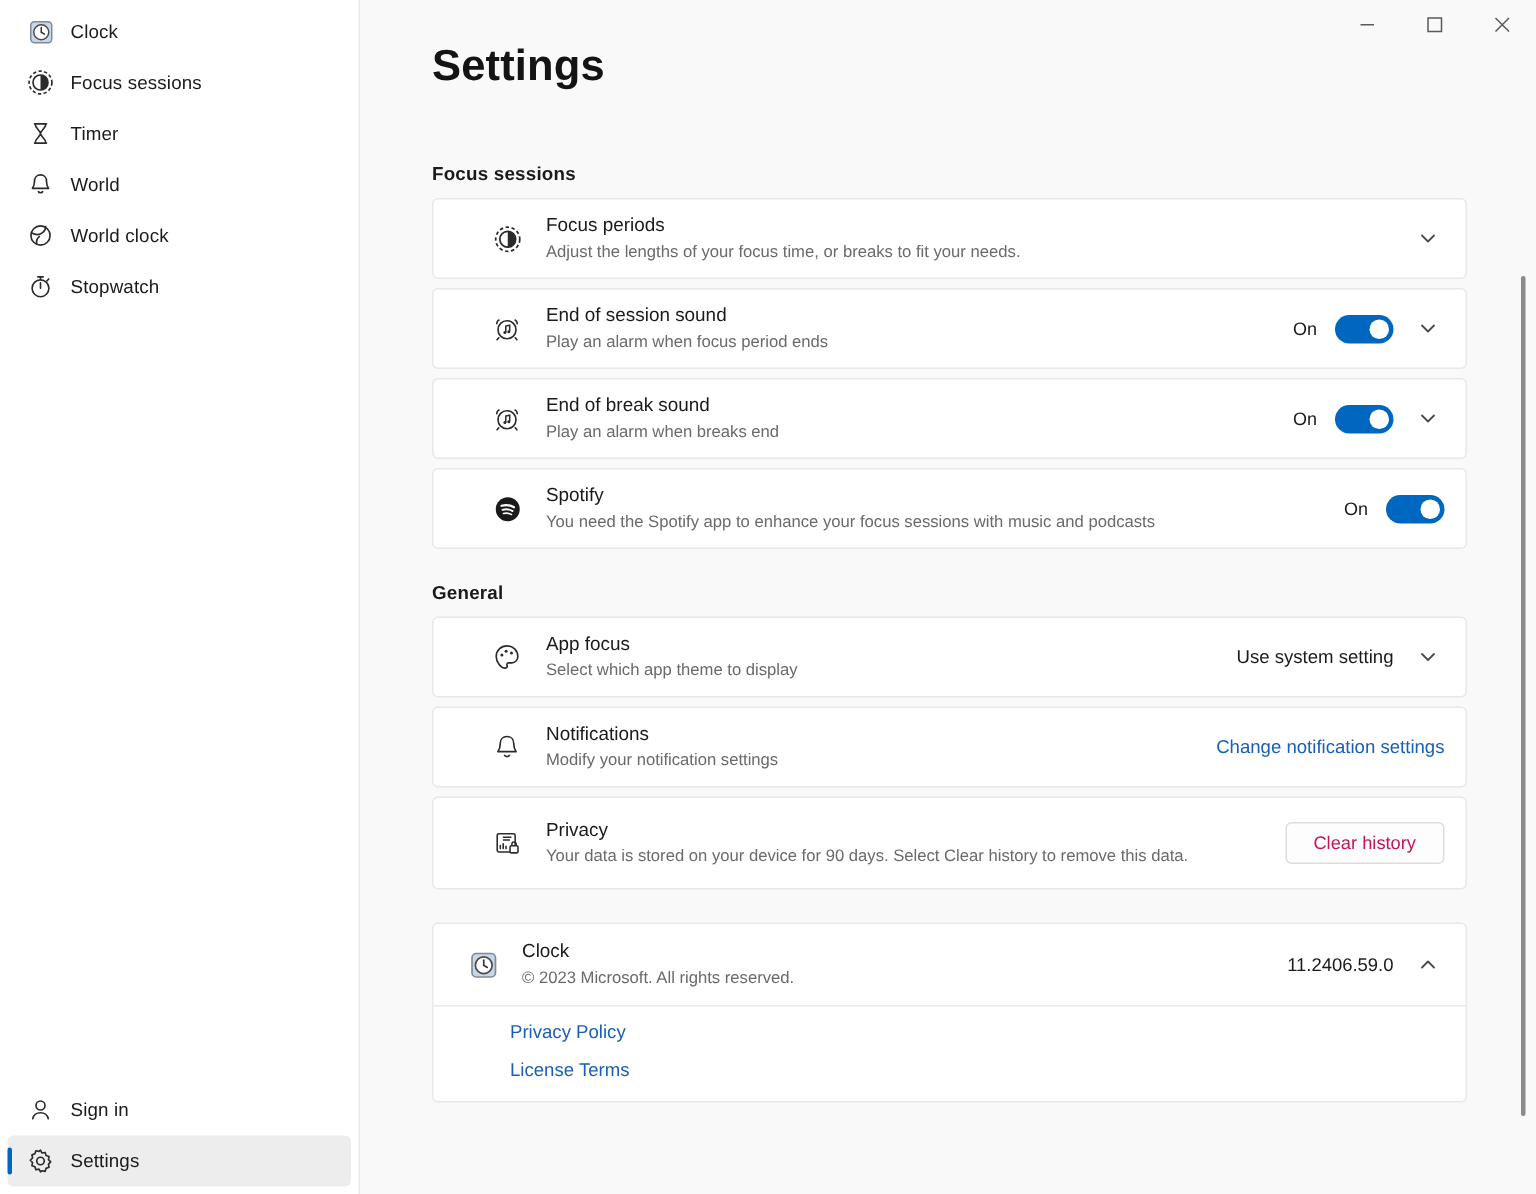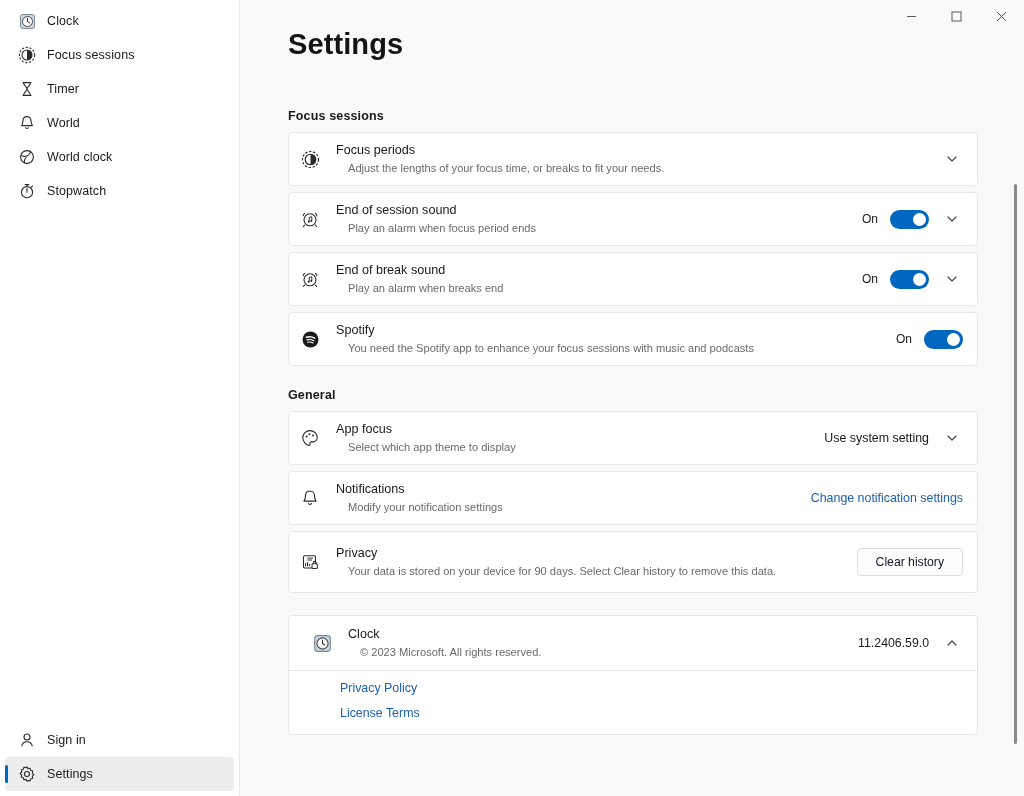--- a/index.html
+++ b/index.html
@@ -63,47 +63,47 @@
   }
   .group { margin-bottom: 22px; }
 
   .card {
     background: #FFFFFF;
     border: 1px solid #E8E8E8;
     border-radius: 4px;
     margin-bottom: 6px;
     display: flex; align-items: center;
     min-height: 54px;
-    padding: 0 14px 0 4px;
+    padding: 0 14px 0 32px;
   }
   .card.tall { min-height: 62px; }
   .card-icon {
     width: 34px; flex: none; display: flex; align-items: center; justify-content: center;
     color: #1A1A1A;
   }
   .card-body { flex: 1 1 auto; padding-left: 9px; min-width: 0; }
   .card-title { font-size: 12.6px; color: #1A1A1A; line-height: 17px; }
-  .card-sub { font-size: 11.1px; color: #6A6A6A; line-height: 16px; margin-top: 1px; margin-left: 12px; }
+  .card-sub { font-size: 11.1px; color: #6A6A6A; line-height: 16px; margin-top: 1px; }
   .card-right { display: flex; align-items: center; gap: 12px; flex: none; }
 
   .on-label { font-size: 12px; color: #1A1A1A; }
   .toggle {
     width: 39px; height: 19px; border-radius: 10px; background: #0067C0;
     position: relative; flex: none;
   }
   .toggle .knob {
     position: absolute; top: 3px; right: 3px;
     width: 13px; height: 13px; border-radius: 50%; background: #FFFFFF;
   }
   .chev { width: 22px; height: 22px; display: flex; align-items: center; justify-content: center; color: #4A4A4A; }
 
   .value-text { font-size: 12.4px; color: #1A1A1A; }
   .link { font-size: 12.4px; color: #1A5FB4; text-decoration: none; }
   .btn {
-    font-size: 12.2px; color: #0f172a;
+    font-size: 12.2px; color: #be185d;
     background: #FDFDFD; border: 1px solid #DDDDDD; border-radius: 4px;
     padding: 6px 18px; cursor: default; font-family: inherit;
   }
   .version { font-size: 12.3px; color: #1A1A1A; }
 
   .card-stack { background:#FFFFFF; border:1px solid #E8E8E8; border-radius:4px; }
   .card-stack .row-main {
     display: flex; align-items: center; min-height: 54px; padding: 0 14px 0 16px;
   }
   .divider { height: 1px; background: #EAEAEA; margin: 0; }

